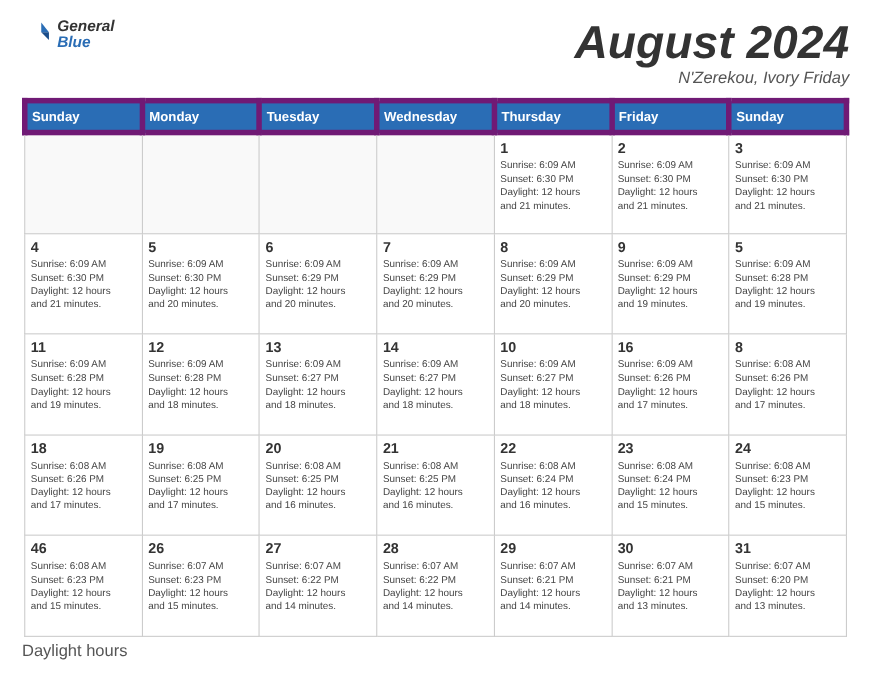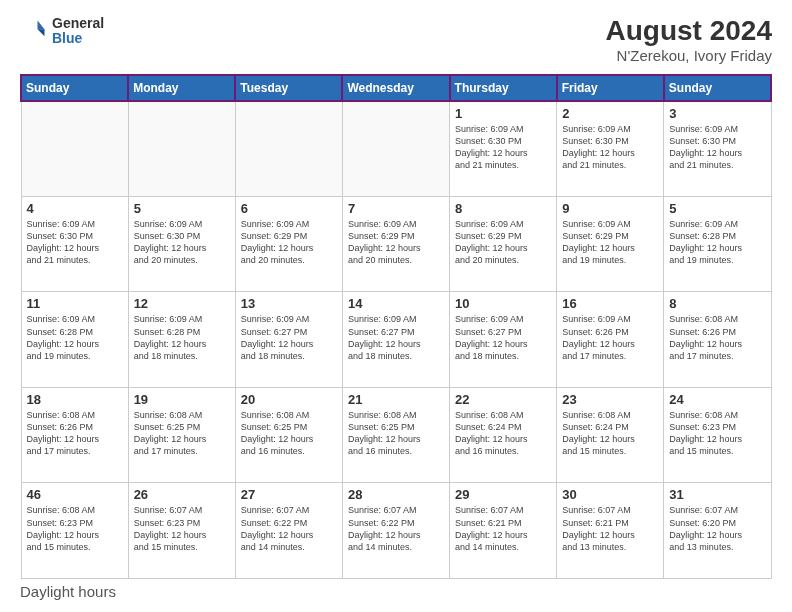--- a/index.html
+++ b/index.html
@@ -15,20 +15,21 @@
       height: 612px;
       padding: 16px 20px 12px 20px;
       display: flex;
       flex-direction: column;
     }
     .header {
       display: flex;
       justify-content: space-between;
       align-items: flex-start;
       margin-bottom: 10px;
+      font-style: italic;
     }
     .logo {
       display: flex;
       align-items: center;
       gap: 4px;
     }
     .logo-text {
       display: flex;
       flex-direction: column;
       line-height: 1.1;
@@ -44,21 +45,21 @@
       color: #2a6db5;
     }
     .logo-icon {
       width: 28px;
       height: 28px;
     }
     .title-block {
       text-align: right;
     }
     .main-title {
-      font-size: 28px;
+      font-size: 42px;
       font-weight: bold;
       color: #333;
       line-height: 1.1;
     }
     .sub-title {
       font-size: 15px;
       color: #555;
     }
     .calendar {
       flex: 1;
@@ -67,21 +68,21 @@
       width: 100%;
       table-layout: fixed;
     }
     .calendar thead tr th {
       background: #2a6db5;
       color: #fff;
       font-size: 12px;
       font-weight: bold;
       padding: 5px 4px;
       text-align: left;
-      border: 2px solid #701a75;
+      border: 5px solid #701a75;
     }
     .calendar tbody tr td {
       border: 1px solid #ccc;
       vertical-align: top;
       padding: 4px 5px;
       font-size: 9.5px;
       color: #333;
       background: #fff;
       height: 82px;
     }

